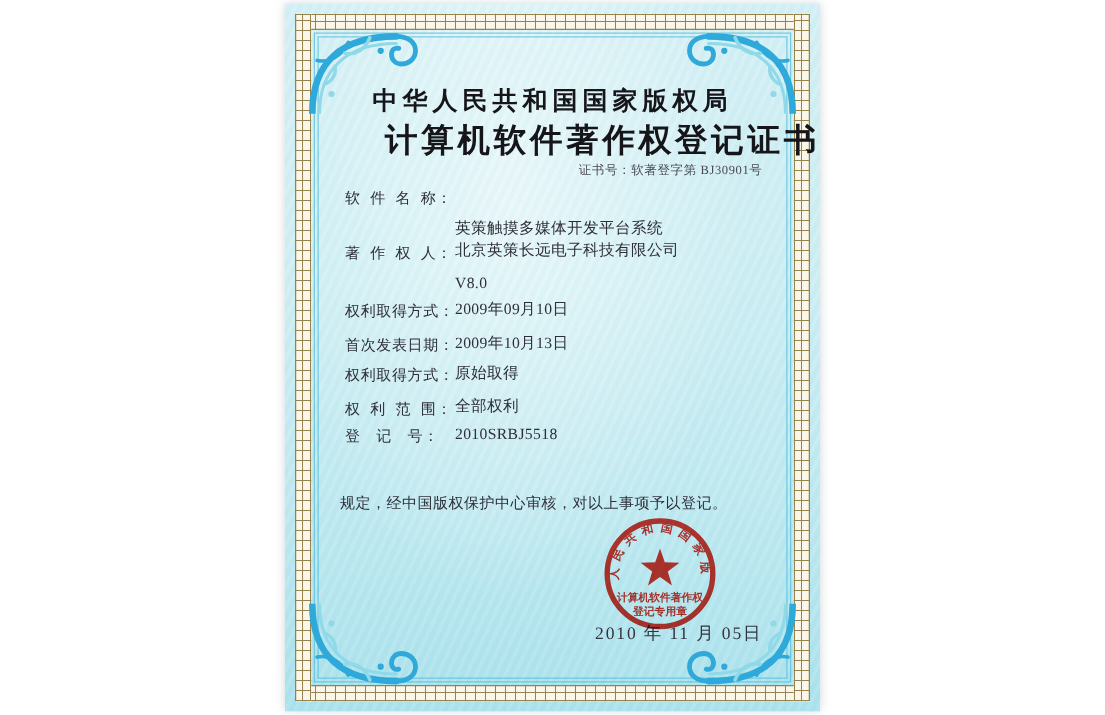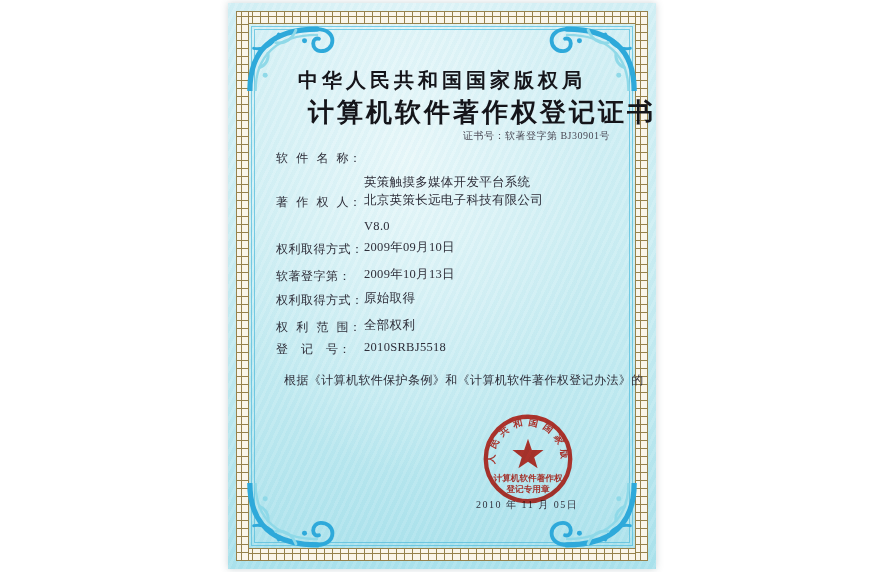--- a/index.html
+++ b/index.html
@@ -74,21 +74,21 @@
   .field-value{
     position:absolute;left:136px;top:0;font-size:12.5px;color:var(--ink,#2f2f3a);
     line-height:13px;white-space:pre;letter-spacing:.3px;
   }
   .field-value .vline{display:block;}
   .notice-line{
     position:absolute;font-size:12px;color:var(--ink,#2f2f3a);
     letter-spacing:.4px;white-space:pre;
   }
   .issue-date{
-    position:absolute;left:248px;top:495px;font-size:10px;color:#33333e;
+    position:absolute;left:248px;top:495px;font-size:14px;color:#33333e;
     letter-spacing:1.5px;white-space:pre;z-index:1;
   }
 
   
   .seal{
     position:absolute;left:252px;top:408px;width:96px;height:96px;z-index:2;
     opacity:.92;mix-blend-mode:multiply;
   }
 </style>
 </head>
@@ -166,37 +166,37 @@
     </div>
     <div class="field-row" style="top:191px">
       <span class="field-label">著 作 权 人：</span>
       <span class="field-value">北京英策长远电子科技有限公司</span>
     </div>
     <div class="field-row" style="top:238px">
       <span class="field-label">权利取得方式：</span>
       <span class="field-value">2009年09月10日</span>
     </div>
     <div class="field-row" style="top:265px">
-      <span class="field-label">软著登字第：</span>
+      <span class="field-label">首次发表日期：</span>
       <span class="field-value">2009年10月13日</span>
     </div>
     <div class="field-row" style="top:289px">
       <span class="field-label">权利取得方式：</span>
       <span class="field-value">原始取得</span>
     </div>
     <div class="field-row" style="top:316px">
       <span class="field-label">权 利 范 围：</span>
       <span class="field-value">全部权利</span>
     </div>
     <div class="field-row" style="top:338px">
       <span class="field-label">登　记　号：</span>
       <span class="field-value">2010SRBJ5518</span>
     </div>
 
-    <div class="notice-line" style="left:56px;top:369px">根据《计算机软件保护条例》和《计算机软件著作权登记办法》的</div>
+    <div class="notice-line" style="left:44px;top:391px">规定，经中国版权保护中心审核，对以上事项予以登记。</div>
 
     <div class="issue-date">2010 年 11 月 05日</div>
 
     <svg class="seal" viewBox="0 0 100 100">
       <circle cx="50" cy="50" r="44" fill="none" stroke="var(--stamp-red,#e2261c)" stroke-width="4.5"></circle>
       <path id="seal-arc" d="M16.2,59.1 A35,35 0 1 1 83.8,59.1" fill="none"></path>
       <text font-size="10" font-weight="bold" fill="var(--stamp-red,#e2261c)" letter-spacing="5" font-family="Liberation Sans, DejaVu Sans, sans-serif">
         <textPath href="#seal-arc" startOffset="50%" text-anchor="middle">中华人民共和国国家版权局</textPath>
       </text>
       <polygon points="50,29 54,40.5 66.2,40.75 56.5,48.1 60,59.75 50,52.8 40,59.75 43.5,48.1 33.8,40.75 46,40.5" fill="var(--stamp-red,#e2261c)"></polygon>

